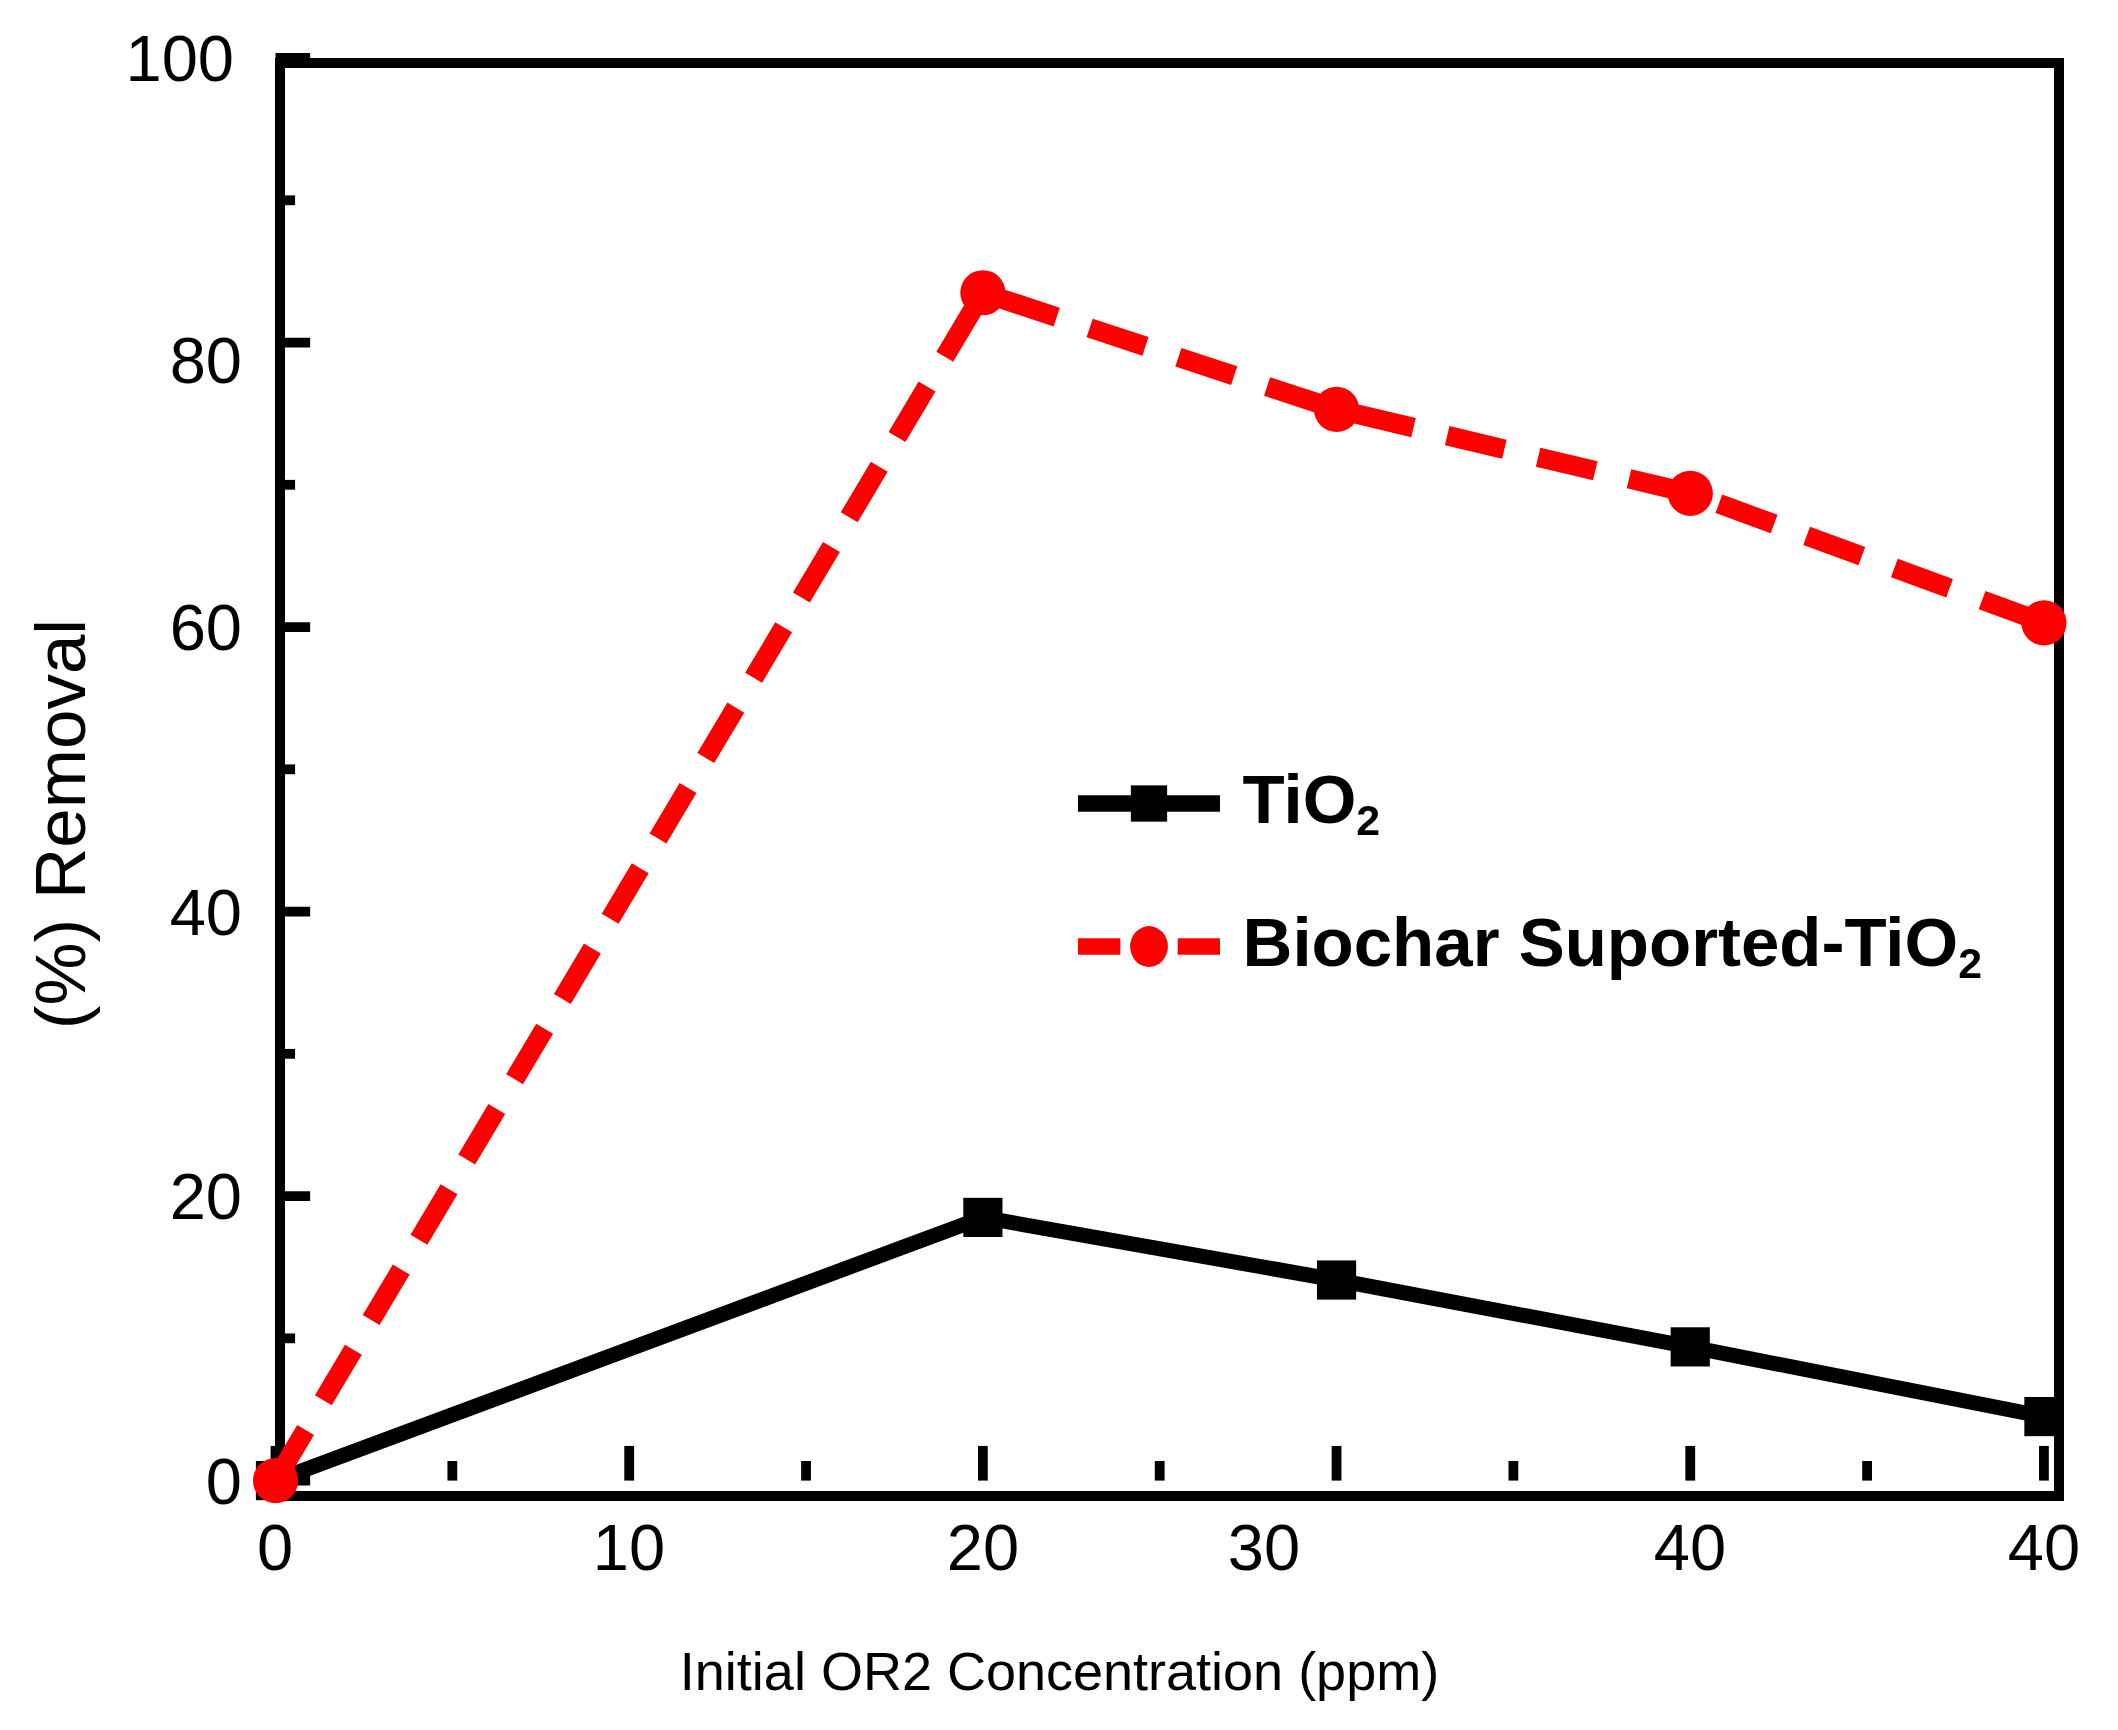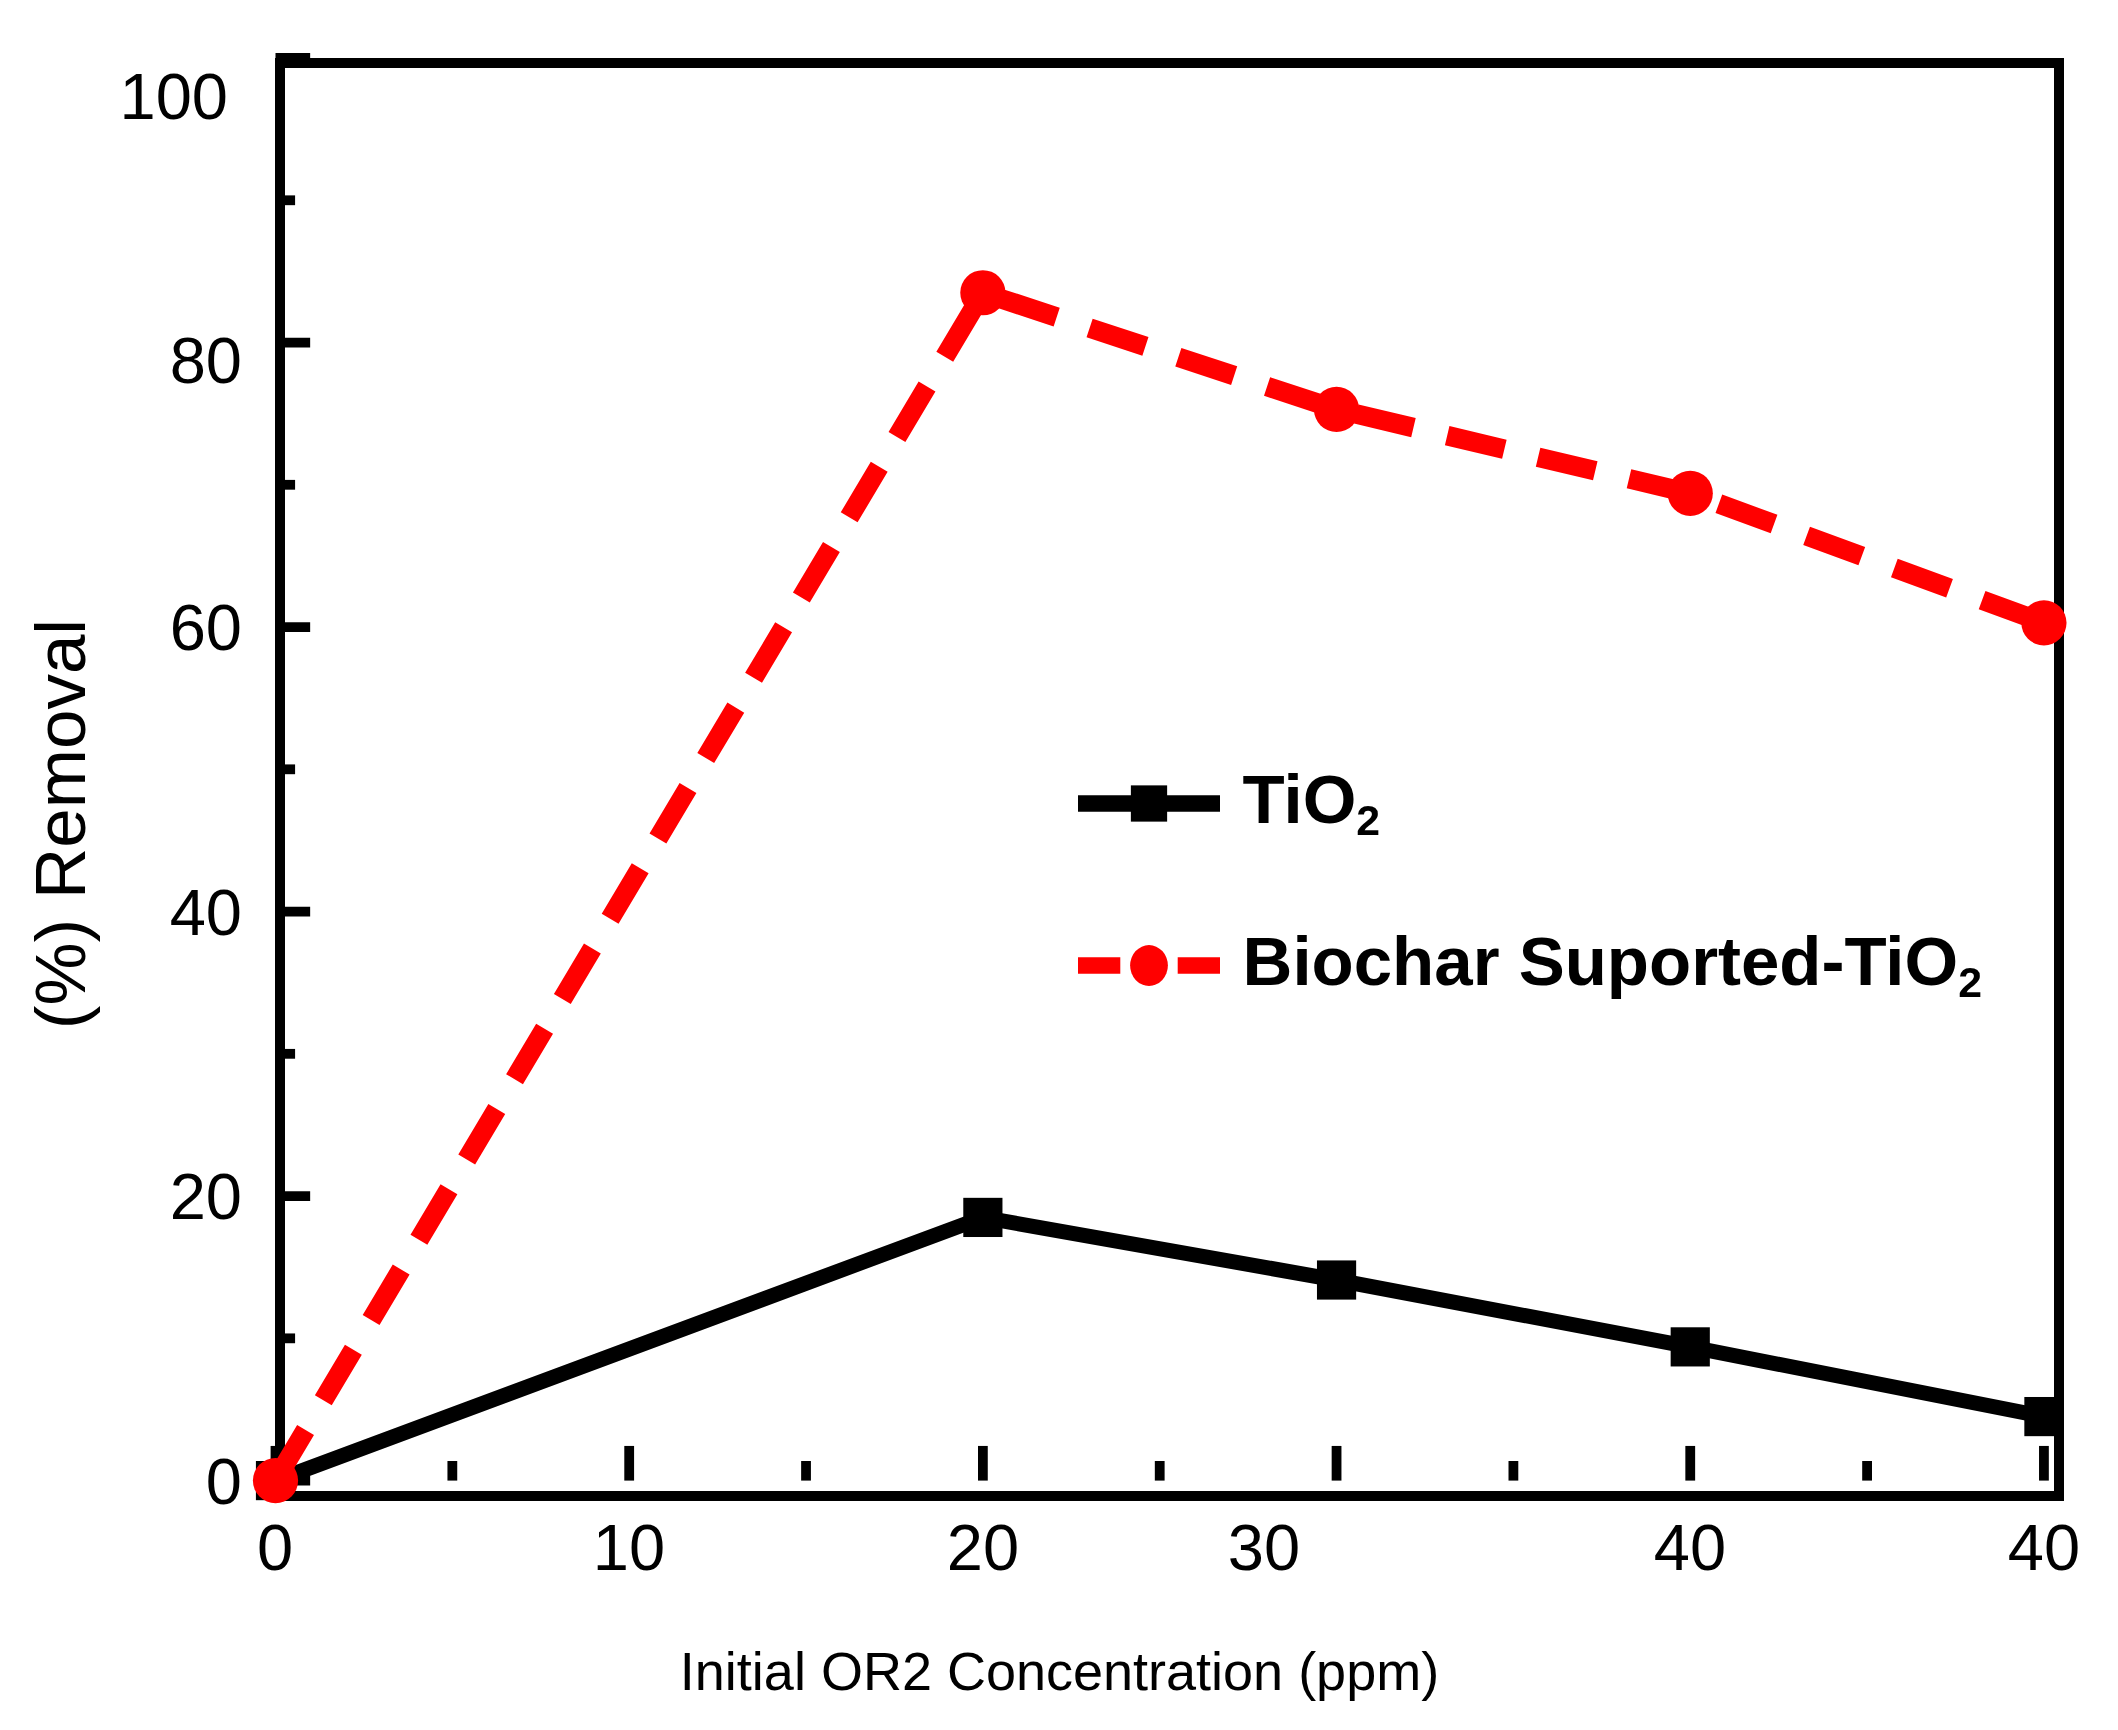--- a/index.html
+++ b/index.html
@@ -96,21 +96,21 @@
     left: 41px;
   }
 
   
   #legend {
     position: absolute;
     left: 1078px;
     top: 765px;
     display: flex;
     flex-direction: column;
-    gap: 85px;
+    gap: 66px;
   }
   .legend-row {
     display: flex;
     align-items: center;
     gap: 22.6px;
   }
   .legend-sample {
     position: relative;
     width: 142px;
     height: 41px;
@@ -176,21 +176,21 @@
         <circle cx="2712" cy="826.5360000000001" r="30" fill="#FF0000"></circle>
       </g>
   </svg>
 
   <div id="ytick-labels">
       <div class="tick-label ytick-label" style="left: 106px; width: 136px; top: 1481px;">0</div>
       <div class="tick-label ytick-label" style="left: 106px; width: 136px; top: 1196px;">20</div>
       <div class="tick-label ytick-label" style="left: 106px; width: 136px; top: 912px;">40</div>
       <div class="tick-label ytick-label" style="left: 106px; width: 136px; top: 627px;">60</div>
       <div class="tick-label ytick-label" style="left: 106px; width: 136px; top: 343px; margin-top: 17px;">80</div>
-      <div class="tick-label ytick-label" style="left: 92px; width: 136px; top: 58px; margin-top: 38px;">100</div>
+      <div class="tick-label ytick-label" style="left: 98px; width: 136px; top: 58px;">100</div>
     </div>
 
   <div id="xtick-labels">
       <div class="tick-label xtick-label" style="left: 275px; top: 1515px;">0</div>
       <div class="tick-label xtick-label" style="left: 629px; top: 1515px;">10</div>
       <div class="tick-label xtick-label" style="left: 983px; top: 1515px;">20</div>
       <div class="tick-label xtick-label" style="left: 1264px; top: 1515px;">30</div>
       <div class="tick-label xtick-label" style="left: 1690px; top: 1515px;">40</div>
       <div class="tick-label xtick-label" style="left: 2044px; top: 1515px;">40</div>
     </div>

